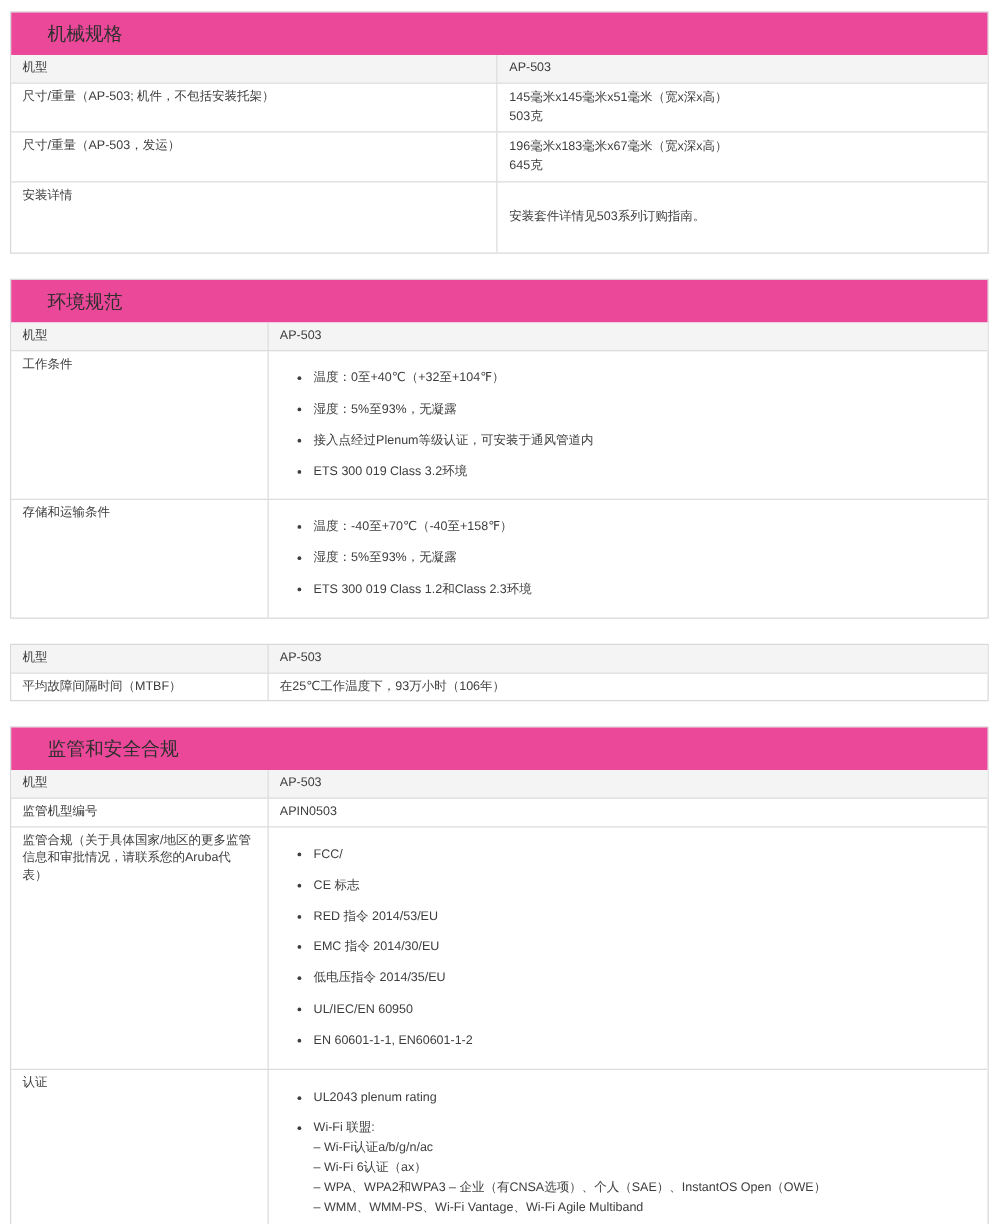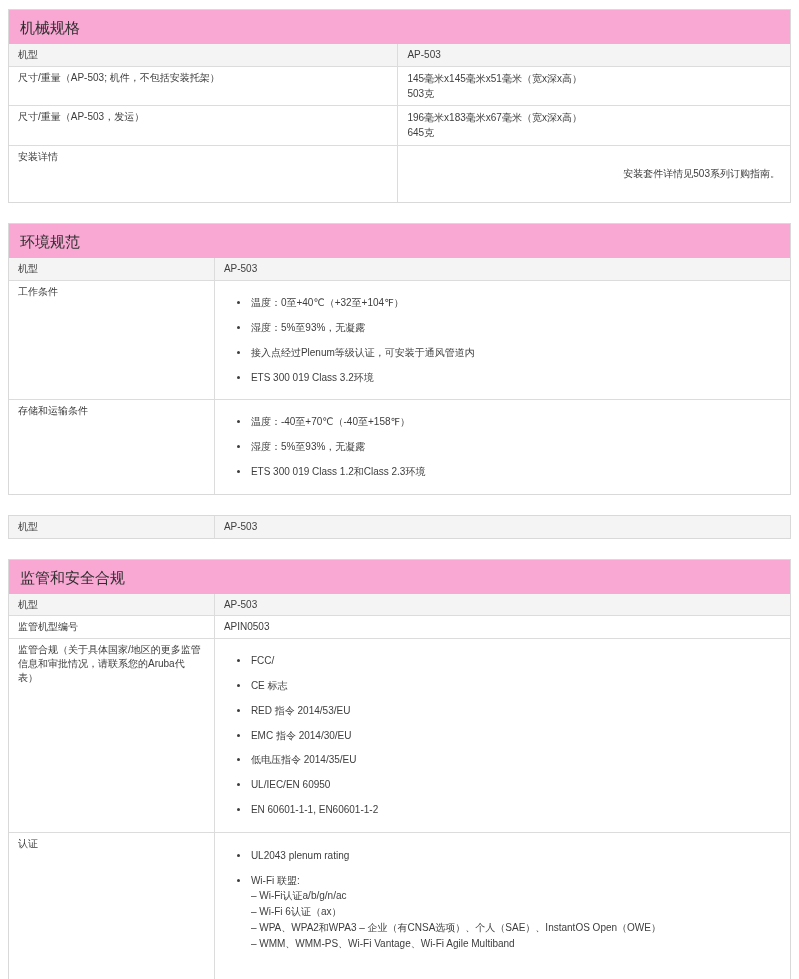--- a/index.html
+++ b/index.html
@@ -13,24 +13,24 @@
   .page { padding: 9px 8px 12px 8px; }
 
   .spec {
     border: 1px solid #d9d9d9;
     margin-bottom: 20px;
     background: #ffffff;
   }
   .spec:last-child { margin-bottom: 0; }
 
   .sec-title {
-    background: #f9a8d4;
+    background: #ec4899;
     font-size: 15px;
     color: #2f2f2f;
-    padding: 9px 11px 8px 11px;
+    padding: 9px 11px 8px 29px;
     line-height: 17px;
   }
 
   table.spec-table {
     width: 100%;
     border-collapse: collapse;
     font-size: 10px;
     line-height: 1.38;
     color: #3d3d3d;
     table-layout: fixed;
@@ -56,21 +56,21 @@
   ul.blist {
     margin: 4px 0 5px 0;
     padding-left: 26px;
   }
   ul.blist li { margin: 11px 0; padding-left: 1px; }
 
   .sub { margin: 2px 0 2px 0; }
   .sub .subline { margin: 2px 0; }
 
   tr.row-install td { height: 57px; }
-  tr.row-install td.val { vertical-align: middle; text-align: right; }
+  tr.row-install td.val { vertical-align: middle; }
   tr.row-install td.lbl { vertical-align: top; }
 
   tr.row-cert td { height: 186px; }
   tr.row-cert ul.blist { margin-top: 12px; margin-bottom: 30px; }
 
   tr.row-reg td { height: 130px; }
 </style>
 </head>
 <body>
 
@@ -138,20 +138,24 @@
       </tbody>
     </table>
   </section>
 
   <section class="spec">
     <table class="spec-table t-narrow">
       <tbody>
         <tr class="shaded">
           <td class="lbl">机型</td>
           <td class="val">AP-503</td>
+        </tr>
+        <tr>
+          <td class="lbl">平均故障间隔时间（MTBF）</td>
+          <td class="val">在25℃工作温度下，93万小时（106年）</td>
         </tr>
       </tbody>
     </table>
   </section>
 
   <section class="spec">
     <div class="sec-title">监管和安全合规</div>
     <table class="spec-table t-narrow">
       <tbody>
         <tr class="shaded">

